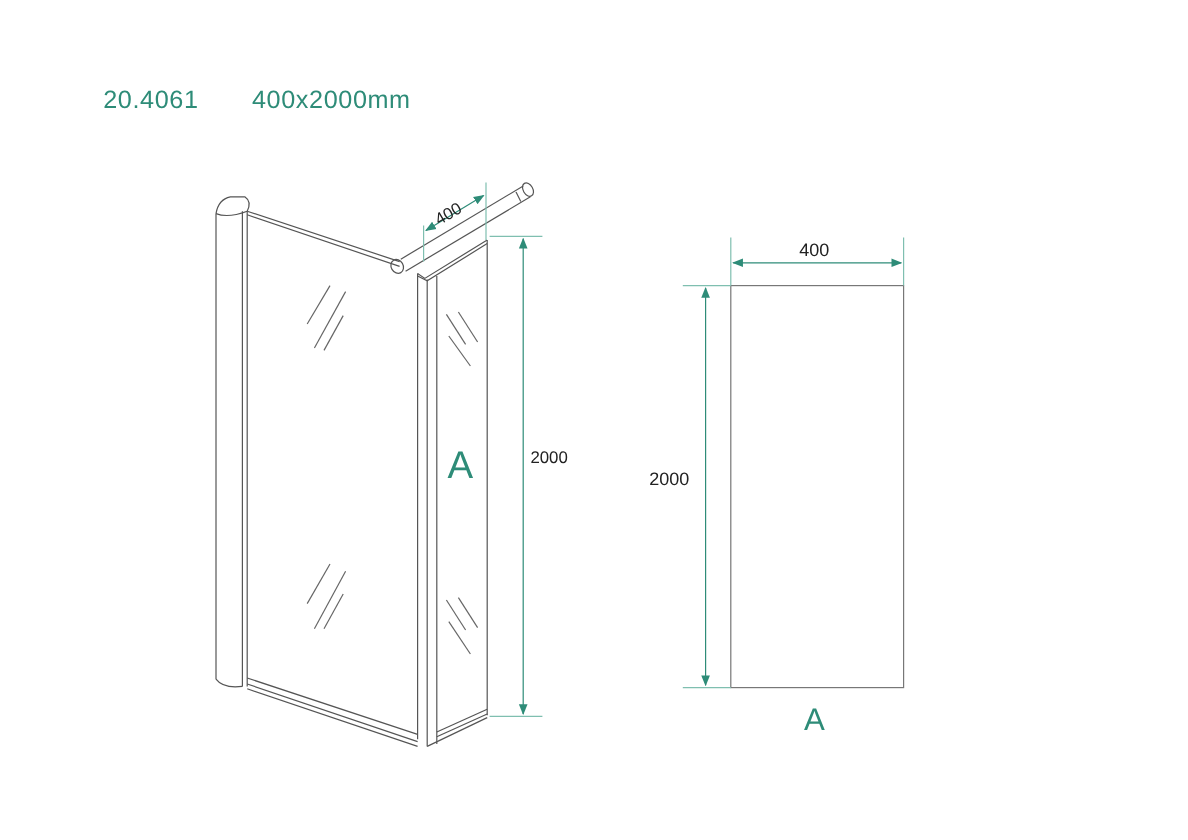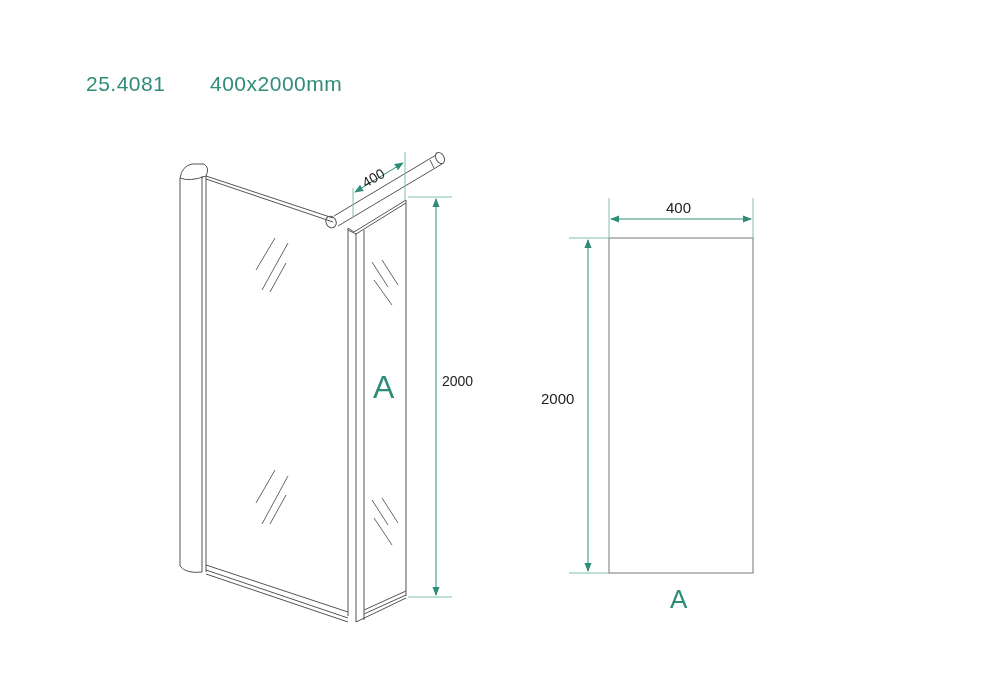--- a/index.html
+++ b/index.html
@@ -40,21 +40,21 @@
     }
     .label-a {
       font-family: "Liberation Sans", "DejaVu Sans", sans-serif;
       fill: #2e8c78;
     }
   </style>
 </head>
 <body>
 
 <div class="header">
-  <span class="code">25.4081</span><span>400x2000mm</span>
+  <span class="code">20.4061</span><span>400x2000mm</span>
 </div>
 
 <svg class="drawing" viewBox="0 0 990 700" xmlns="http://www.w3.org/2000/svg">
   <defs>
     <marker id="arrow" viewBox="0 0 10 10" refX="9" refY="5" markerWidth="9" markerHeight="9" orient="auto-start-reverse">
       <path d="M0,1 L10,5 L0,9 z" fill="#2e8c78"></path>
     </marker>
   </defs>
 
   <g stroke="#555" stroke-width="1" fill="none">

